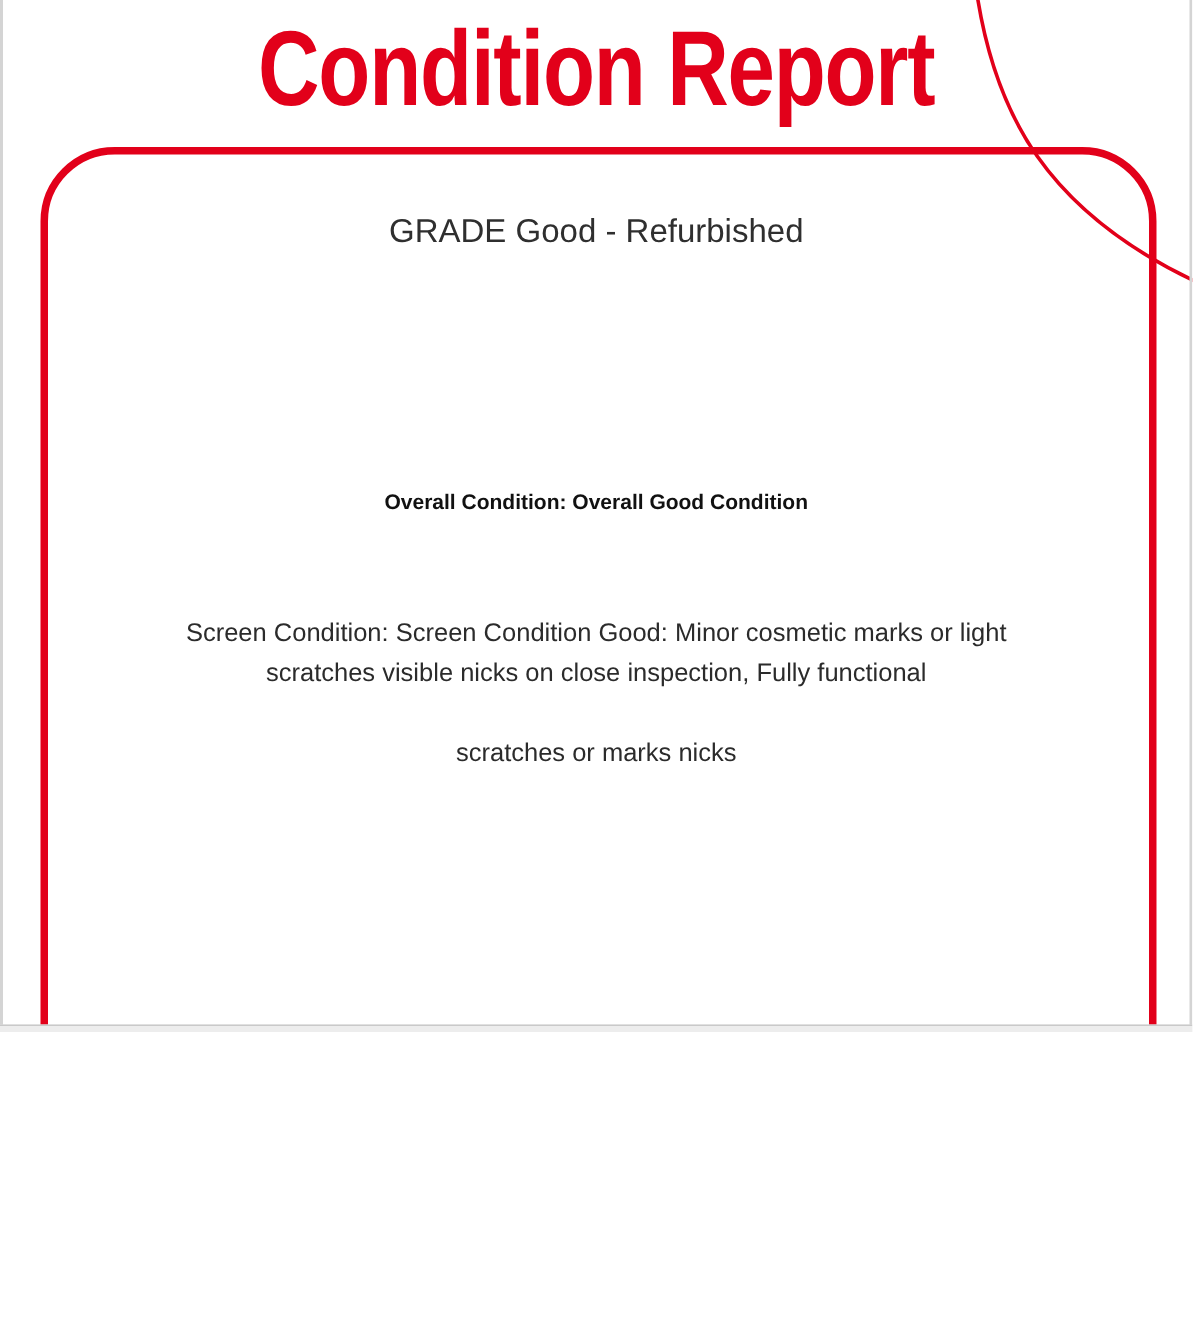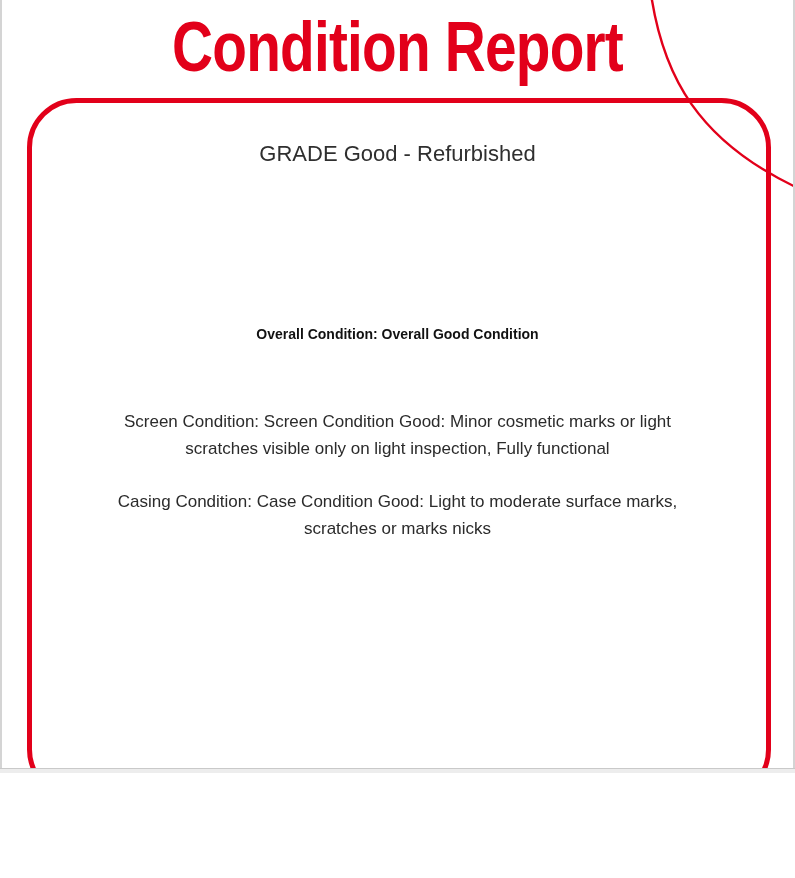--- a/index.html
+++ b/index.html
@@ -4,21 +4,21 @@
 <style>
   html, body {
     margin: 0;
     padding: 0;
     background: #ffffff;
     font-family: "Liberation Sans", "DejaVu Sans", sans-serif;
   }
   .page {
     position: relative;
     width: 795px;
-    height: 773px;
+    height: 688px;
     background: #ffffff;
     overflow: hidden;
   }
   
   .edge-left, .edge-right {
     position: absolute;
     top: 0;
     bottom: 0;
     width: 2px;
     background: #d4d4d4;
@@ -121,25 +121,24 @@
   </svg>
 
   <div class="content">
 
     <div class="grade-heading">GRADE Good - Refurbished</div>
 
     <div class="overall-condition">Overall Condition: Overall Good Condition</div>
 
     <div class="para para-screen">
       <span class="line">Screen Condition: Screen Condition Good: Minor cosmetic marks or light</span>
-      <span class="line">scratches visible only on light inspection, Fully functional</span>
+      <span class="line">scratches visible nicks on close inspection, Fully functional</span>
     </div>
 
     <div class="para para-casing">
-      <span class="line">Casing Condition: Case Condition Good: Light to moderate surface marks,</span>
       <span class="line">scratches or marks nicks</span>
     </div>
 
   </div>
 
   <div class="edge-left"></div>
   <div class="edge-right"></div>
   <div class="edge-bottom"></div>
 
 </div>

